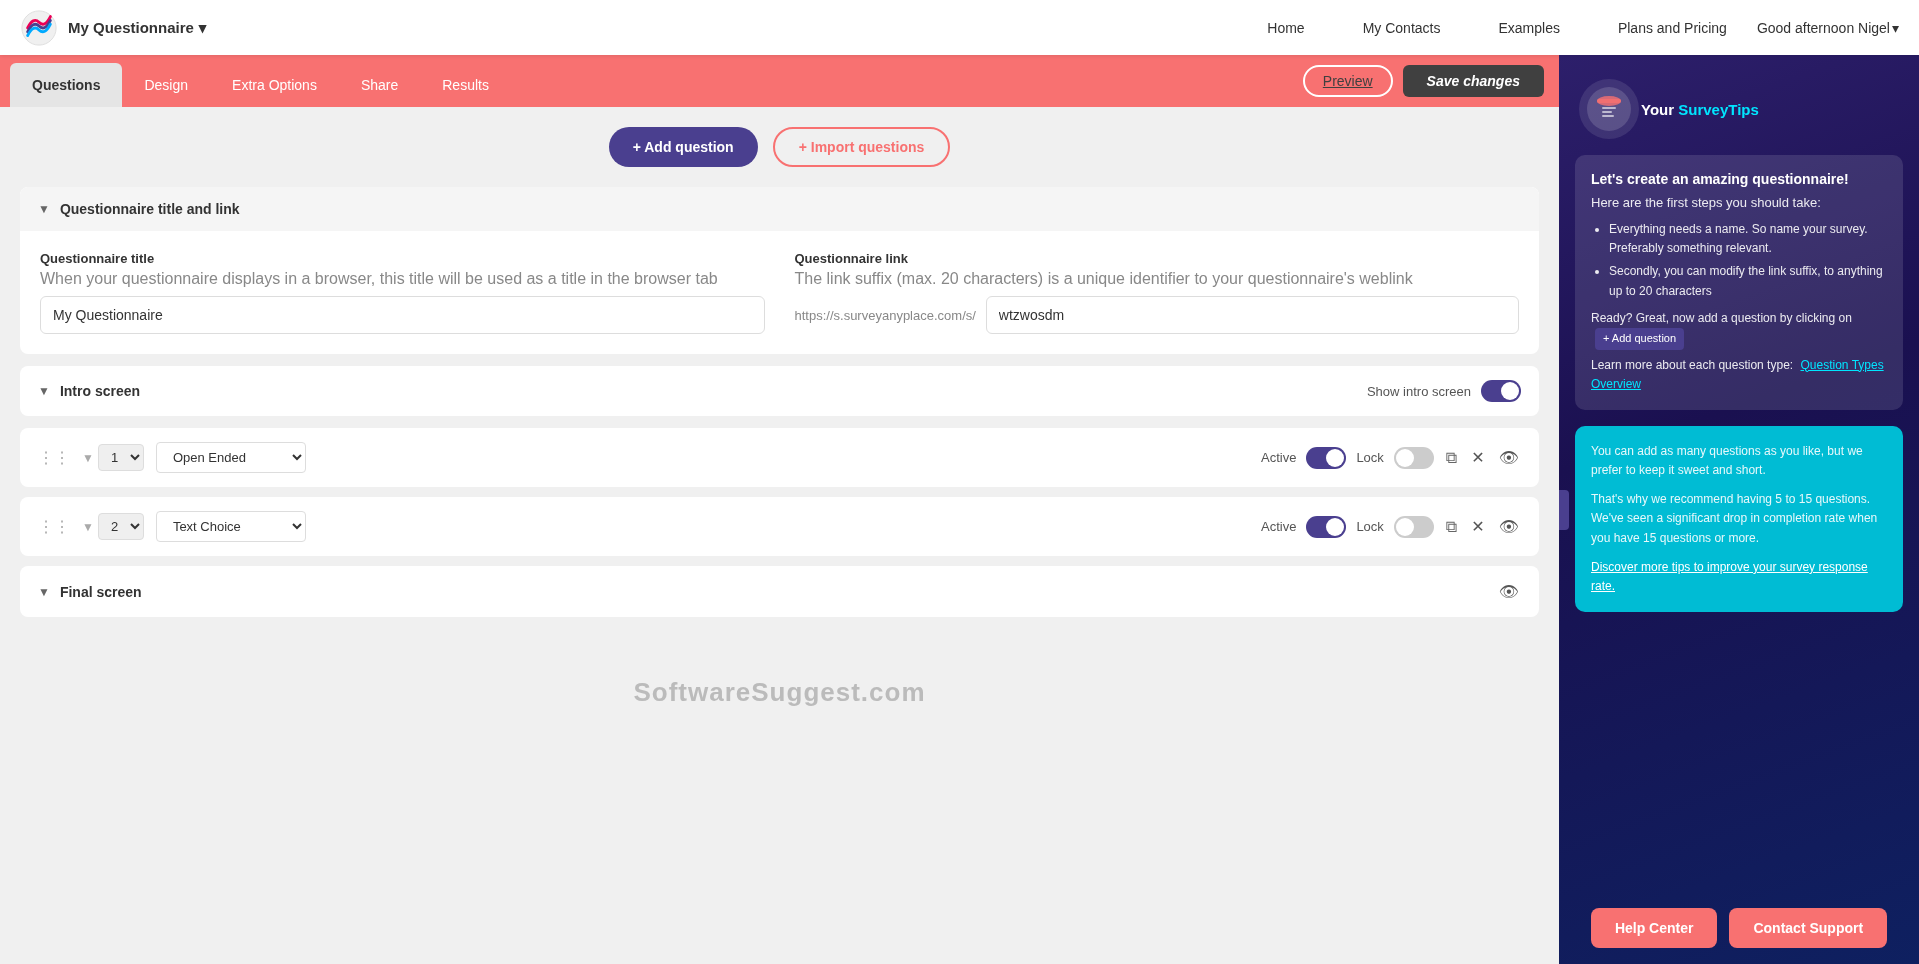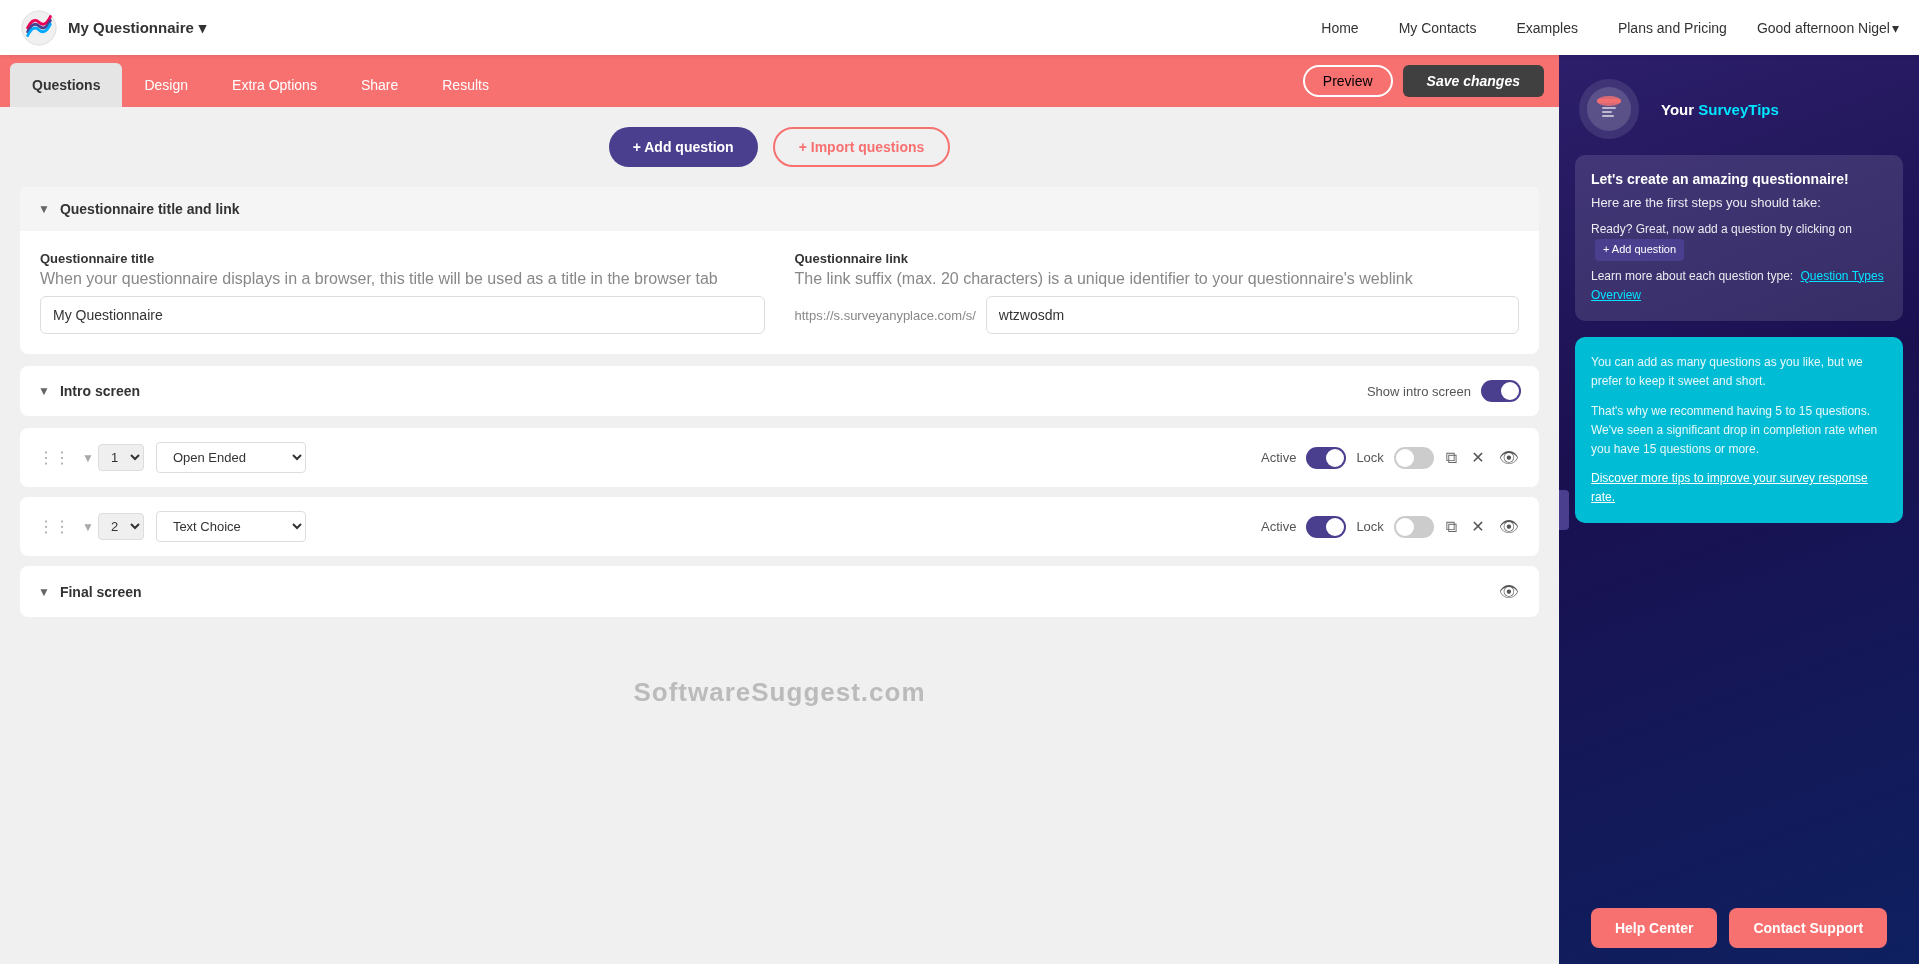--- a/index.html
+++ b/index.html
@@ -38,20 +38,21 @@
     .topnav-links {
       display: flex;
       gap: 40px;
       align-items: center;
       margin-right: 30px;
     }
     .topnav-links a {
       text-decoration: none;
       color: #333;
       font-size: 14px;
+      margin-left: 18px;
     }
     .topnav-user {
       font-size: 14px;
       color: #333;
       cursor: pointer;
       display: flex;
       align-items: center;
       gap: 2px;
     }
 
@@ -96,25 +97,26 @@
     .tab-actions {
       margin-left: auto;
       display: flex;
       align-items: center;
       gap: 10px;
       padding-right: 15px;
     }
     .btn-preview {
       border: 2px solid white;
       background: transparent;
-      color: #000000;
+      color: #404040;
       padding: 6px 18px;
       border-radius: 20px;
       cursor: pointer;
       font-size: 14px;
+      text-decoration: underline;
     }
     .btn-save {
       background: #404040;
       color: white;
       border: none;
       padding: 8px 24px;
       border-radius: 6px;
       cursor: pointer;
       font-size: 14px;
       font-weight: bold;
@@ -369,21 +371,21 @@
       cursor: pointer;
       display: flex;
       align-items: center;
       justify-content: center;
       font-size: 12px;
       z-index: 5;
     }
     .sidebar-header {
       display: flex;
       align-items: center;
-      gap: 22px;
+      gap: 2px;
       padding: 24px 20px 16px;
     }
     .sidebar-tip-icon {
       width: 60px;
       height: 60px;
       background: rgba(255,255,255,0.1);
       border-radius: 50%;
       display: flex;
       align-items: center;
       justify-content: center;
@@ -651,20 +653,24 @@
           <span>Your</span>
           <span style="color:#00e5ff;">SurveyTips</span>
         </div>
       </div>
     </div>
 
     <div class="tip-card">
       <div class="tip-title">Let's create an amazing questionnaire!</div>
       <div class="tip-subtitle">Here are the first steps you should take:</div>
       <div class="tip-body">
+        <ul>
+          <li>Everything needs a name. So name your survey. Preferably something relevant.</li>
+          <li>Secondly, you can modify the link suffix, to anything up to 20 characters</li>
+        </ul>
         <p style="margin-bottom:6px;">
           <span>Ready? Great, now add a question by clicking on</span>
           <span class="add-q-badge" style="margin-left:4px;">+ Add question</span>
         </p>
         <p>
           <span>Learn more about each question type:</span>
           <span class="types-link" style="margin-left:4px;">Question Types Overview</span>
         </p>
       </div>
     </div>

